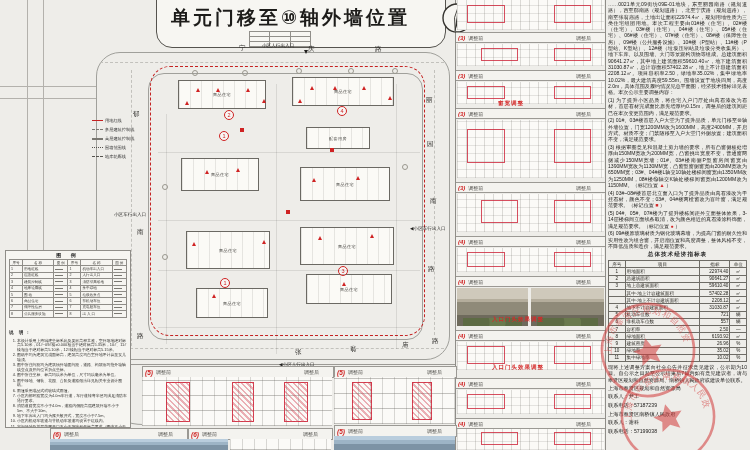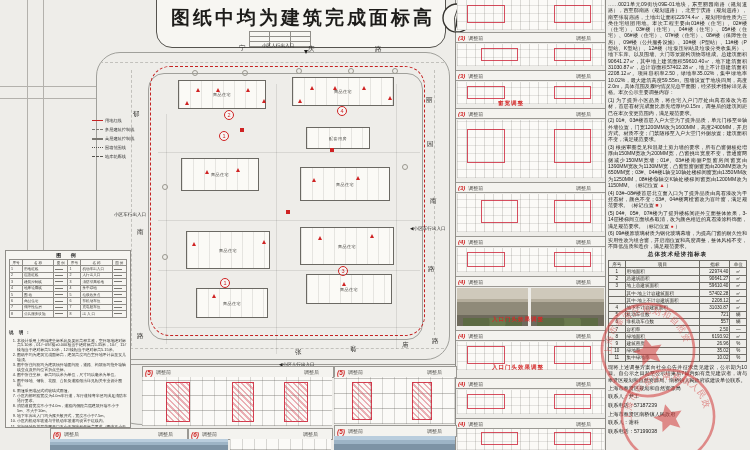--- a/index.html
+++ b/index.html
@@ -107,21 +107,21 @@
   <div class="vline nosel" style="left:43px;top:0;height:250px;background:#b3b1ac"></div>
   <div class="hline nosel" style="left:0;top:86px;width:96px;background:#b3b1ac"></div>
   <div class="hline nosel" style="left:0;top:98px;width:96px;background:#b3b1ac"></div>
   <div class="abs nosel" style="left:88px;top:358px;width:70px;height:66px;border-left:1px solid #a0a09b;border-bottom:1px solid #a0a09b;border-bottom-left-radius:55px"></div>
 
   <div class="vline" style="left:455px;top:0;height:450px"></div>
   <div class="vline" style="left:605px;top:0;height:450px"></div>
   <div class="hline" style="left:130px;top:364px;width:325px"></div>
 
   <div id="titleblock">
-    <div id="title">图纸中均为建筑完成面标高</div>
+    <div id="title">单元门移至⑩轴外墙位置</div>
     <table class="ttable">
       <tbody>
           <tr>
             <td></td>
             <td></td>
             <td></td>
           </tr>
           <tr>
             <td></td>
             <td></td>

